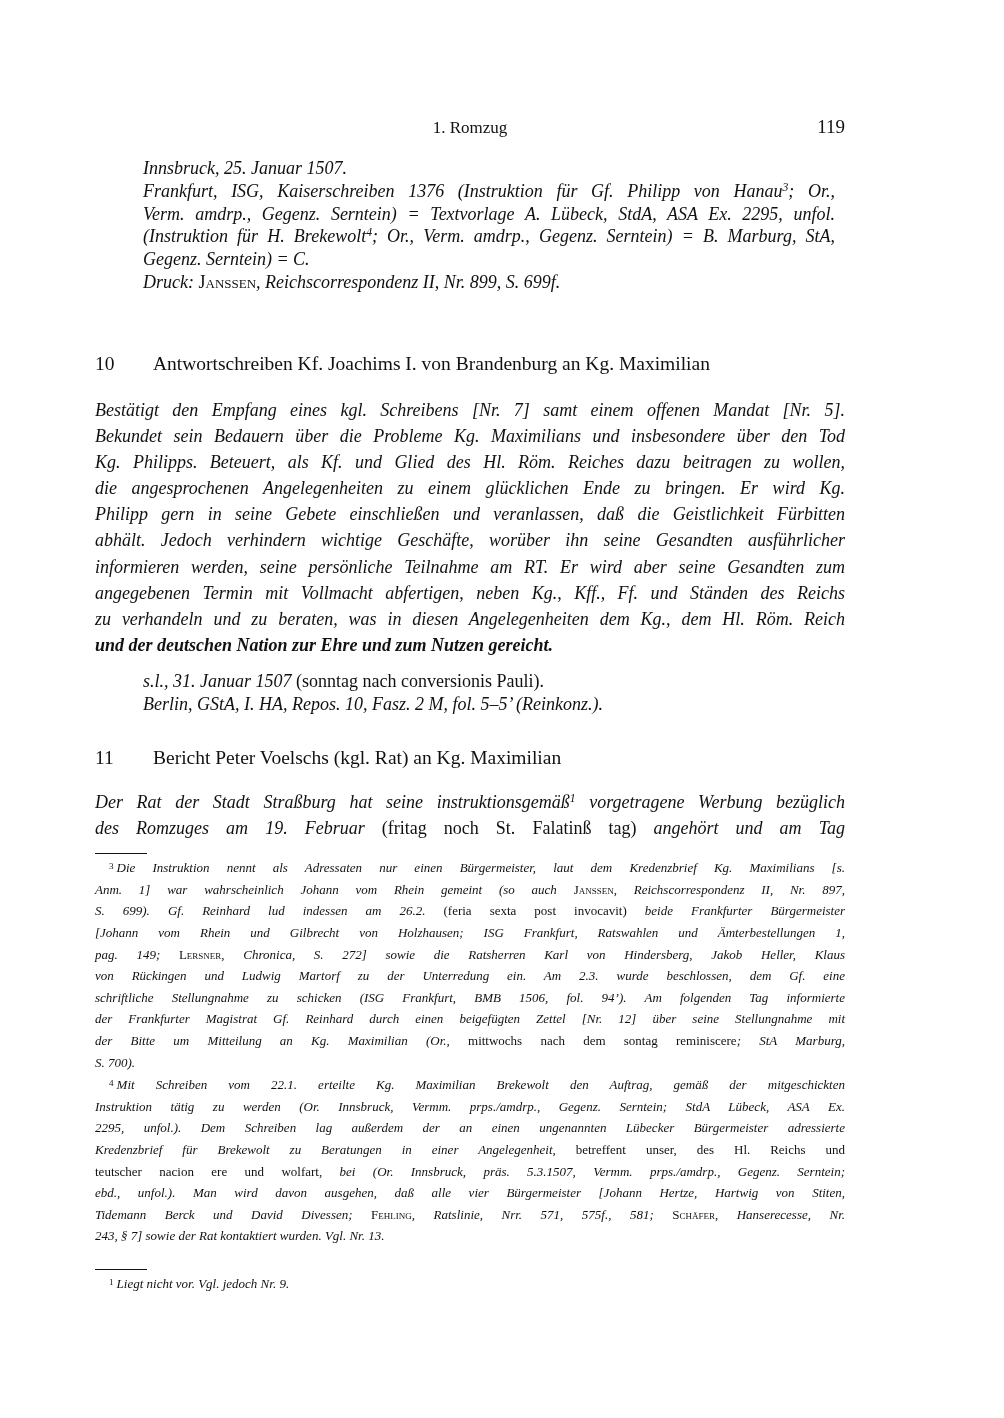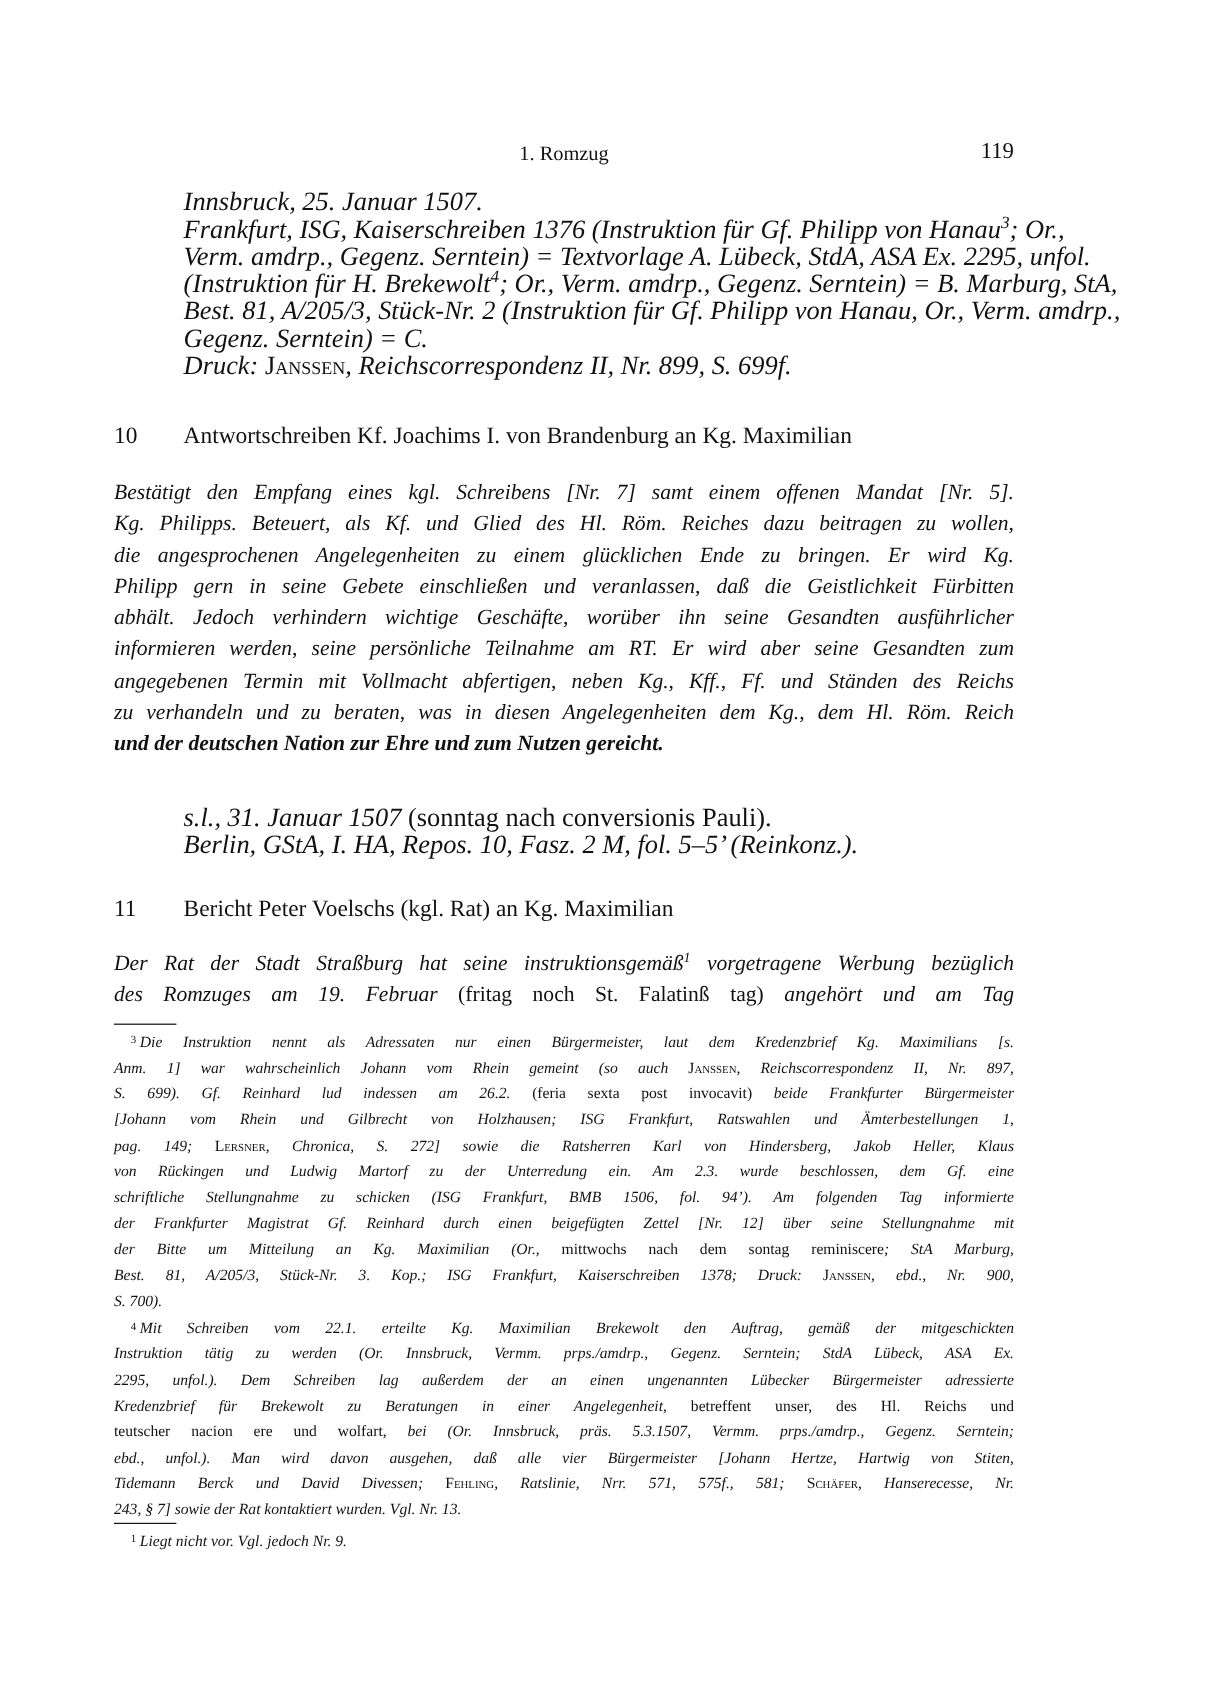--- a/index.html
+++ b/index.html
@@ -2,21 +2,21 @@
 <html><head>
 <meta charset="utf-8">
 <style>
   html, body { margin: 0; padding: 0; background: #ffffff; }
   body { width: 1004px; height: 1418px; position: relative; overflow: hidden;
          font-family: "Liberation Serif", "DejaVu Serif", serif; color: #111; }
   .page { position: absolute; left: 0; top: 0; width: 1004px; height: 1418px; margin-top: 36px; }
   .running-head { position: absolute; top: 82px; left: 95px; width: 750px; height: 24px; font-size: 17px; }
   .running-title { position: absolute; left: 0; right: 0; text-align: center; }
   .page-number { position: absolute; right: 0; top: -2px; font-size: 19px; }
-  .block { position: absolute; left: 153px; width: 692px; font-style: italic; font-size: 22px; line-height: 22.8px; text-align: justify; font-family: Liberation Serif, serif; }
+  .block { position: absolute; left: 143px; width: 692px; font-style: italic; font-size: 18px; line-height: 22.8px; text-align: justify; font-family: Liberation Serif, serif; }
   .block .line { display: block; text-align: justify; text-align-last: justify; white-space: nowrap; overflow: visible; }
   .block .line.last { text-align-last: left; }
   .up { font-style: normal; }
   .sc { font-style: normal; font-variant: small-caps; }
   sup { font-size: 0.65em; vertical-align: 0.55em; line-height: 0; }
   .doc-head { position: absolute; left: 95px; width: 750px; font-size: 19.5px; font-weight: normal; }
   .doc-head .num { position: absolute; left: 0; }
   .doc-head .title { position: absolute; left: 58px; white-space: nowrap; }
   .regest { position: absolute; left: 95px; width: 750px; font-style: italic; font-size: 18px; line-height: 26.1px; }
   .regest .line { display: block; text-align: justify; text-align-last: justify; white-space: nowrap; }
@@ -40,34 +40,34 @@
 
   <div class="block" style="top:121px;">
     <span class="line last">Innsbruck, 25. Januar 1507.</span>
     <span class="line">
       <span>Frankfurt, ISG, Kaiserschreiben 1376 (Instruktion für Gf. Philipp von Hanau</span><sup>3</sup><span>; Or.,</span>
     </span>
     <span class="line">Verm. amdrp., Gegenz. Serntein) = Textvorlage A. Lübeck, StdA, ASA Ex. 2295, unfol.</span>
     <span class="line">
       <span>(Instruktion für H. Brekewolt</span><sup>4</sup><span>; Or., Verm. amdrp., Gegenz. Serntein) = B. Marburg, StA,</span>
     </span>
-    <span class="line">Best. 81, A/205/3, Stück-Nr. 2 (Instruktion für Gf. Philipp von Hanau, Or., Verm. amdrp.,</span>
     <span class="line last">Gegenz. Serntein) = C.</span>
     <span class="line last">
       <span>Druck: </span><span class="sc">Janssen</span><span>, Reichscorrespondenz II, Nr. 899, S. 699f.</span>
     </span>
   </div>
 
   <div class="doc-head" style="top:317px;">
     <span class="num">10</span>
     <span class="title">Antwortschreiben Kf. Joachims I. von Brandenburg an Kg. Maximilian</span>
   </div>
 
   <div class="regest" style="top:361px;">
     <span class="line">Bestätigt den Empfang eines kgl. Schreibens [Nr. 7] samt einem offenen Mandat [Nr. 5].</span>
+    <span class="line">Bekundet sein Bedauern über die Probleme Kg. Maximilians und insbesondere über den Tod</span>
     <span class="line">Kg. Philipps. Beteuert, als Kf. und Glied des Hl. Röm. Reiches dazu beitragen zu wollen,</span>
     <span class="line">die angesprochenen Angelegenheiten zu einem glücklichen Ende zu bringen. Er wird Kg.</span>
     <span class="line">Philipp gern in seine Gebete einschließen und veranlassen, daß die Geistlichkeit Fürbitten</span>
     <span class="line">abhält. Jedoch verhindern wichtige Geschäfte, worüber ihn seine Gesandten ausführlicher</span>
     <span class="line">informieren werden, seine persönliche Teilnahme am RT. Er wird aber seine Gesandten zum</span>
     <span class="line">angegebenen Termin mit Vollmacht abfertigen, neben Kg., Kff., Ff. und Ständen des Reichs</span>
     <span class="line">zu verhandeln und zu beraten, was in diesen Angelegenheiten dem Kg., dem Hl. Röm. Reich</span>
     <span class="line last">und der deutschen Nation zur Ehre und zum Nutzen gereicht.</span>
   </div>
 
@@ -96,21 +96,20 @@
   <div class="fn" id="fn-upper" style="top:820px;">
       <span class="line indent"><span class="marker">3</span><span>Die Instruktion nennt als Adressaten nur einen Bürgermeister, laut dem Kredenzbrief Kg. Maximilians [s.</span></span>
       <span class="line"><span>Anm. 1] war wahrscheinlich Johann vom Rhein gemeint (so auch </span><span class="sc">Janssen</span><span>, Reichscorrespondenz II, Nr. 897,</span></span>
       <span class="line"><span>S. 699). Gf. Reinhard lud indessen am 26.2. </span><span class="up">(feria sexta post invocavit)</span><span> beide Frankfurter Bürgermeister</span></span>
       <span class="line"><span>[Johann vom Rhein und Gilbrecht von Holzhausen; ISG Frankfurt, Ratswahlen und Ämterbestellungen 1,</span></span>
       <span class="line"><span>pag. 149; </span><span class="sc">Lersner</span><span>, Chronica, S. 272] sowie die Ratsherren Karl von Hindersberg, Jakob Heller, Klaus</span></span>
       <span class="line"><span>von Rückingen und Ludwig Martorf zu der Unterredung ein. Am 2.3. wurde beschlossen, dem Gf. eine</span></span>
       <span class="line"><span>schriftliche Stellungnahme zu schicken (ISG Frankfurt, BMB 1506, fol. 94’). Am folgenden Tag informierte</span></span>
       <span class="line"><span>der Frankfurter Magistrat Gf. Reinhard durch einen beigefügten Zettel [Nr. 12] über seine Stellungnahme mit</span></span>
       <span class="line"><span>der Bitte um Mitteilung an Kg. Maximilian (Or., </span><span class="up">mittwochs nach dem sontag reminiscere</span><span>; StA Marburg,</span></span>
-      <span class="line"><span>Best. 81, A/205/3, Stück-Nr. 3. Kop.; ISG Frankfurt, Kaiserschreiben 1378; Druck: </span><span class="sc">Janssen</span><span>, ebd., Nr. 900,</span></span>
       <span class="line last"><span>S. 700).</span></span>
       <span class="line indent"><span class="marker">4</span><span>Mit Schreiben vom 22.1. erteilte Kg. Maximilian Brekewolt den Auftrag, gemäß der mitgeschickten</span></span>
       <span class="line"><span>Instruktion tätig zu werden (Or. Innsbruck, Vermm. prps./amdrp., Gegenz. Serntein; StdA Lübeck, ASA Ex.</span></span>
       <span class="line"><span>2295, unfol.). Dem Schreiben lag außerdem der an einen ungenannten Lübecker Bürgermeister adressierte</span></span>
       <span class="line"><span>Kredenzbrief für Brekewolt zu Beratungen in einer Angelegenheit, </span><span class="up">betreffent unser, des Hl. Reichs und</span></span>
       <span class="line"><span class="up">teutscher nacion ere und wolfart, </span><span>bei (Or. Innsbruck, präs. 5.3.1507, Vermm. prps./amdrp., Gegenz. Serntein;</span></span>
       <span class="line"><span>ebd., unfol.). Man wird davon ausgehen, daß alle vier Bürgermeister [Johann Hertze, Hartwig von Stiten,</span></span>
       <span class="line"><span>Tidemann Berck und David Divessen; </span><span class="sc">Fehling</span><span>, Ratslinie, Nrr. 571, 575f., 581; </span><span class="sc">Schäfer</span><span>, Hanserecesse, Nr.</span></span>
       <span class="line last"><span>243, § 7] sowie der Rat kontaktiert wurden. Vgl. Nr. 13.</span></span>
     </div>

